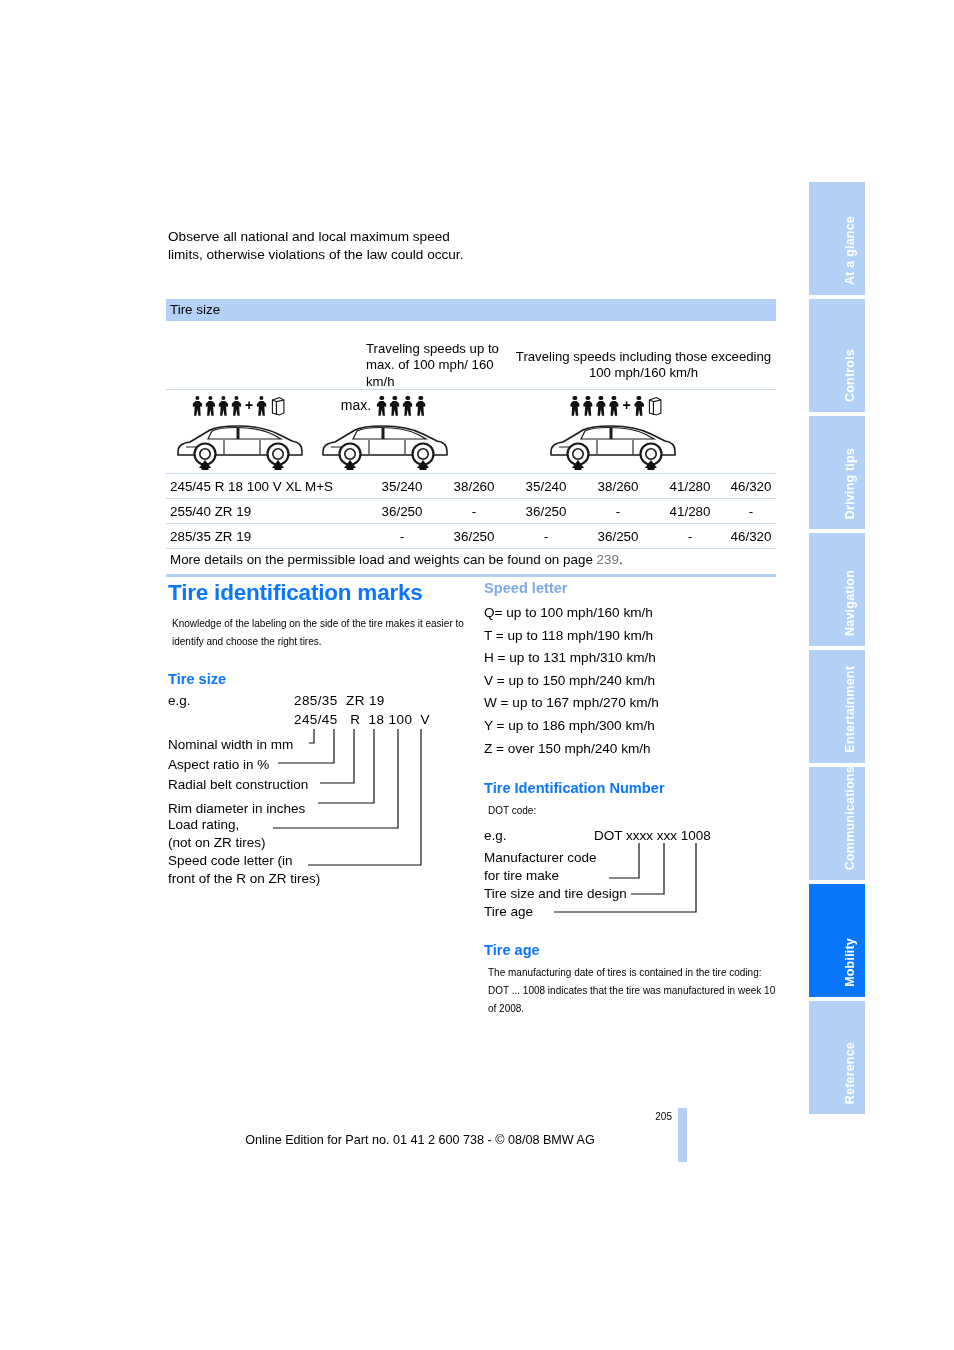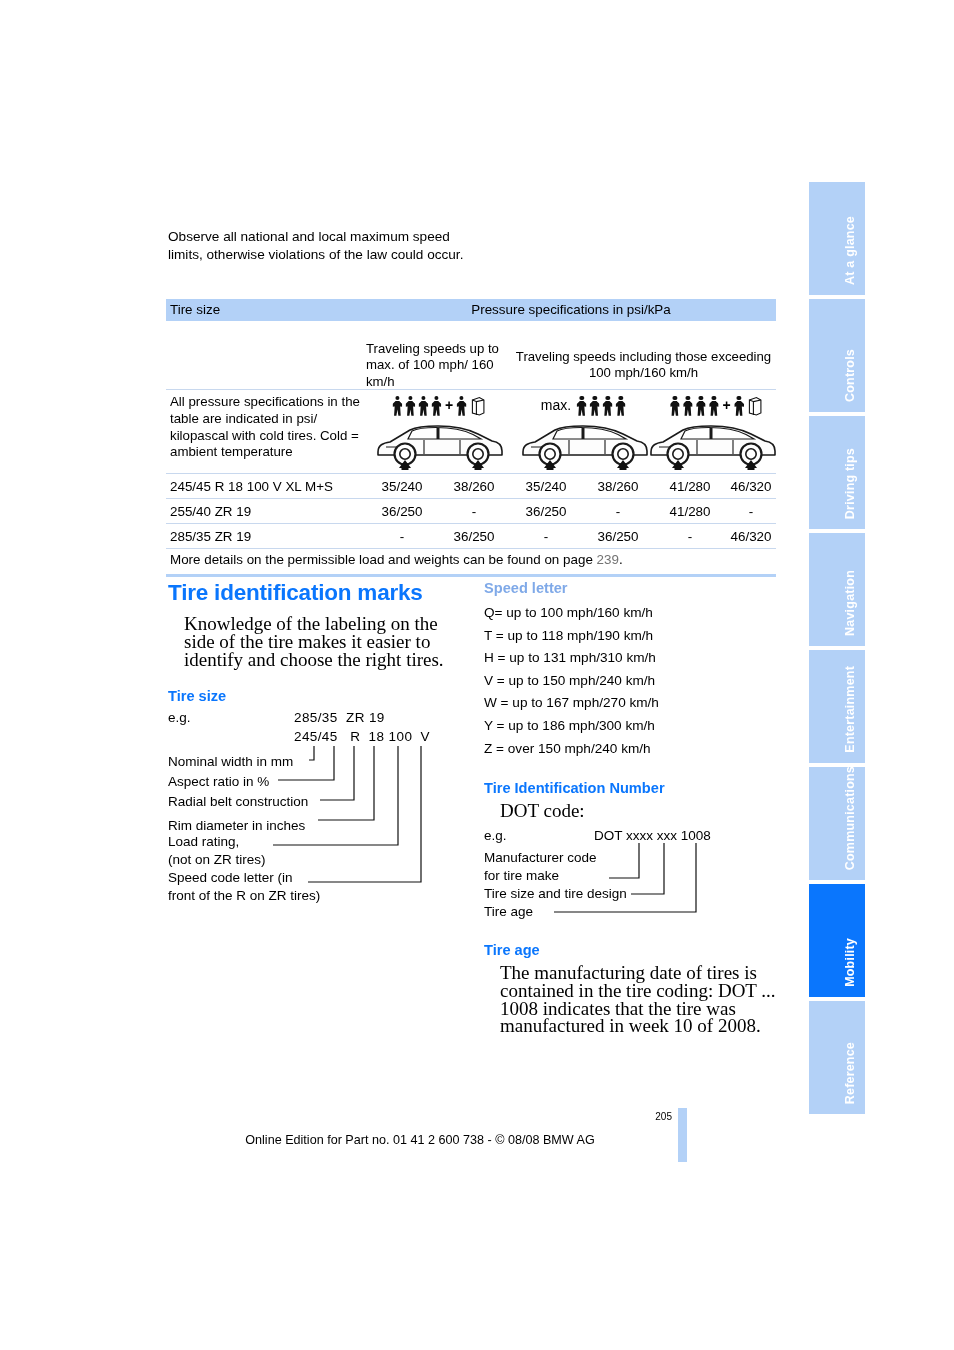--- a/index.html
+++ b/index.html
@@ -222,24 +222,23 @@
   }
   h2.sub {
     font-size: 14.6px;
     font-weight: bold;
     color: #0a76fd;
     margin: 20px 0 6px 0;
   }
   h2.sub.pale { color: #7fa9e8; margin-top: 0; }
   h2.sub.first { margin-top: 0; }
   p.body {
-    font-size: 19px;
+    font-size: 10px;
     line-height: 17.8px;
-    margin: 0 0 0 16px;
-    font-family: Liberation Serif, serif;
+    margin: 0 0 0 4px;
   }
   .speedlist {
     font-size: 13.6px;
     line-height: 22.6px;
   }
   .speedrow { white-space: pre; }
 
   
   .diagram {
     position: relative;
@@ -291,31 +290,29 @@
 <body>
 
 <div class="page">
 
   <div class="intro">Observe all national and local maximum speed limits, otherwise violations of the law could occur.</div>
 
   <div class="ptable">
 
     <div class="thead-band">
       <span class="t-left">Tire size</span>
-      <span class="t-right">Pressure specifications in psi/kPa</span>
     </div>
 
     <div class="sub-head">
       <div class="sh-blank"></div>
       <div class="sh-a">Traveling speeds up to max. of 100 mph/ 160 km/h</div>
       <div class="sh-b">Traveling speeds including those exceeding 100 mph/160 km/h</div>
     </div>
 
     <div class="pict-row">
-      <div class="pict-note">All pressure specifications in the table are indicated in psi/ kilopascal with cold tires. Cold = ambient temperature</div>
 
       <div class="pict-cell">
         <div class="pict-wrap">
           <div class="people">
             <span class="person"></span>
             <span class="person"></span>
             <span class="person"></span>
             <span class="person"></span>
             <span class="plus">+</span>
             <span class="person"></span>

